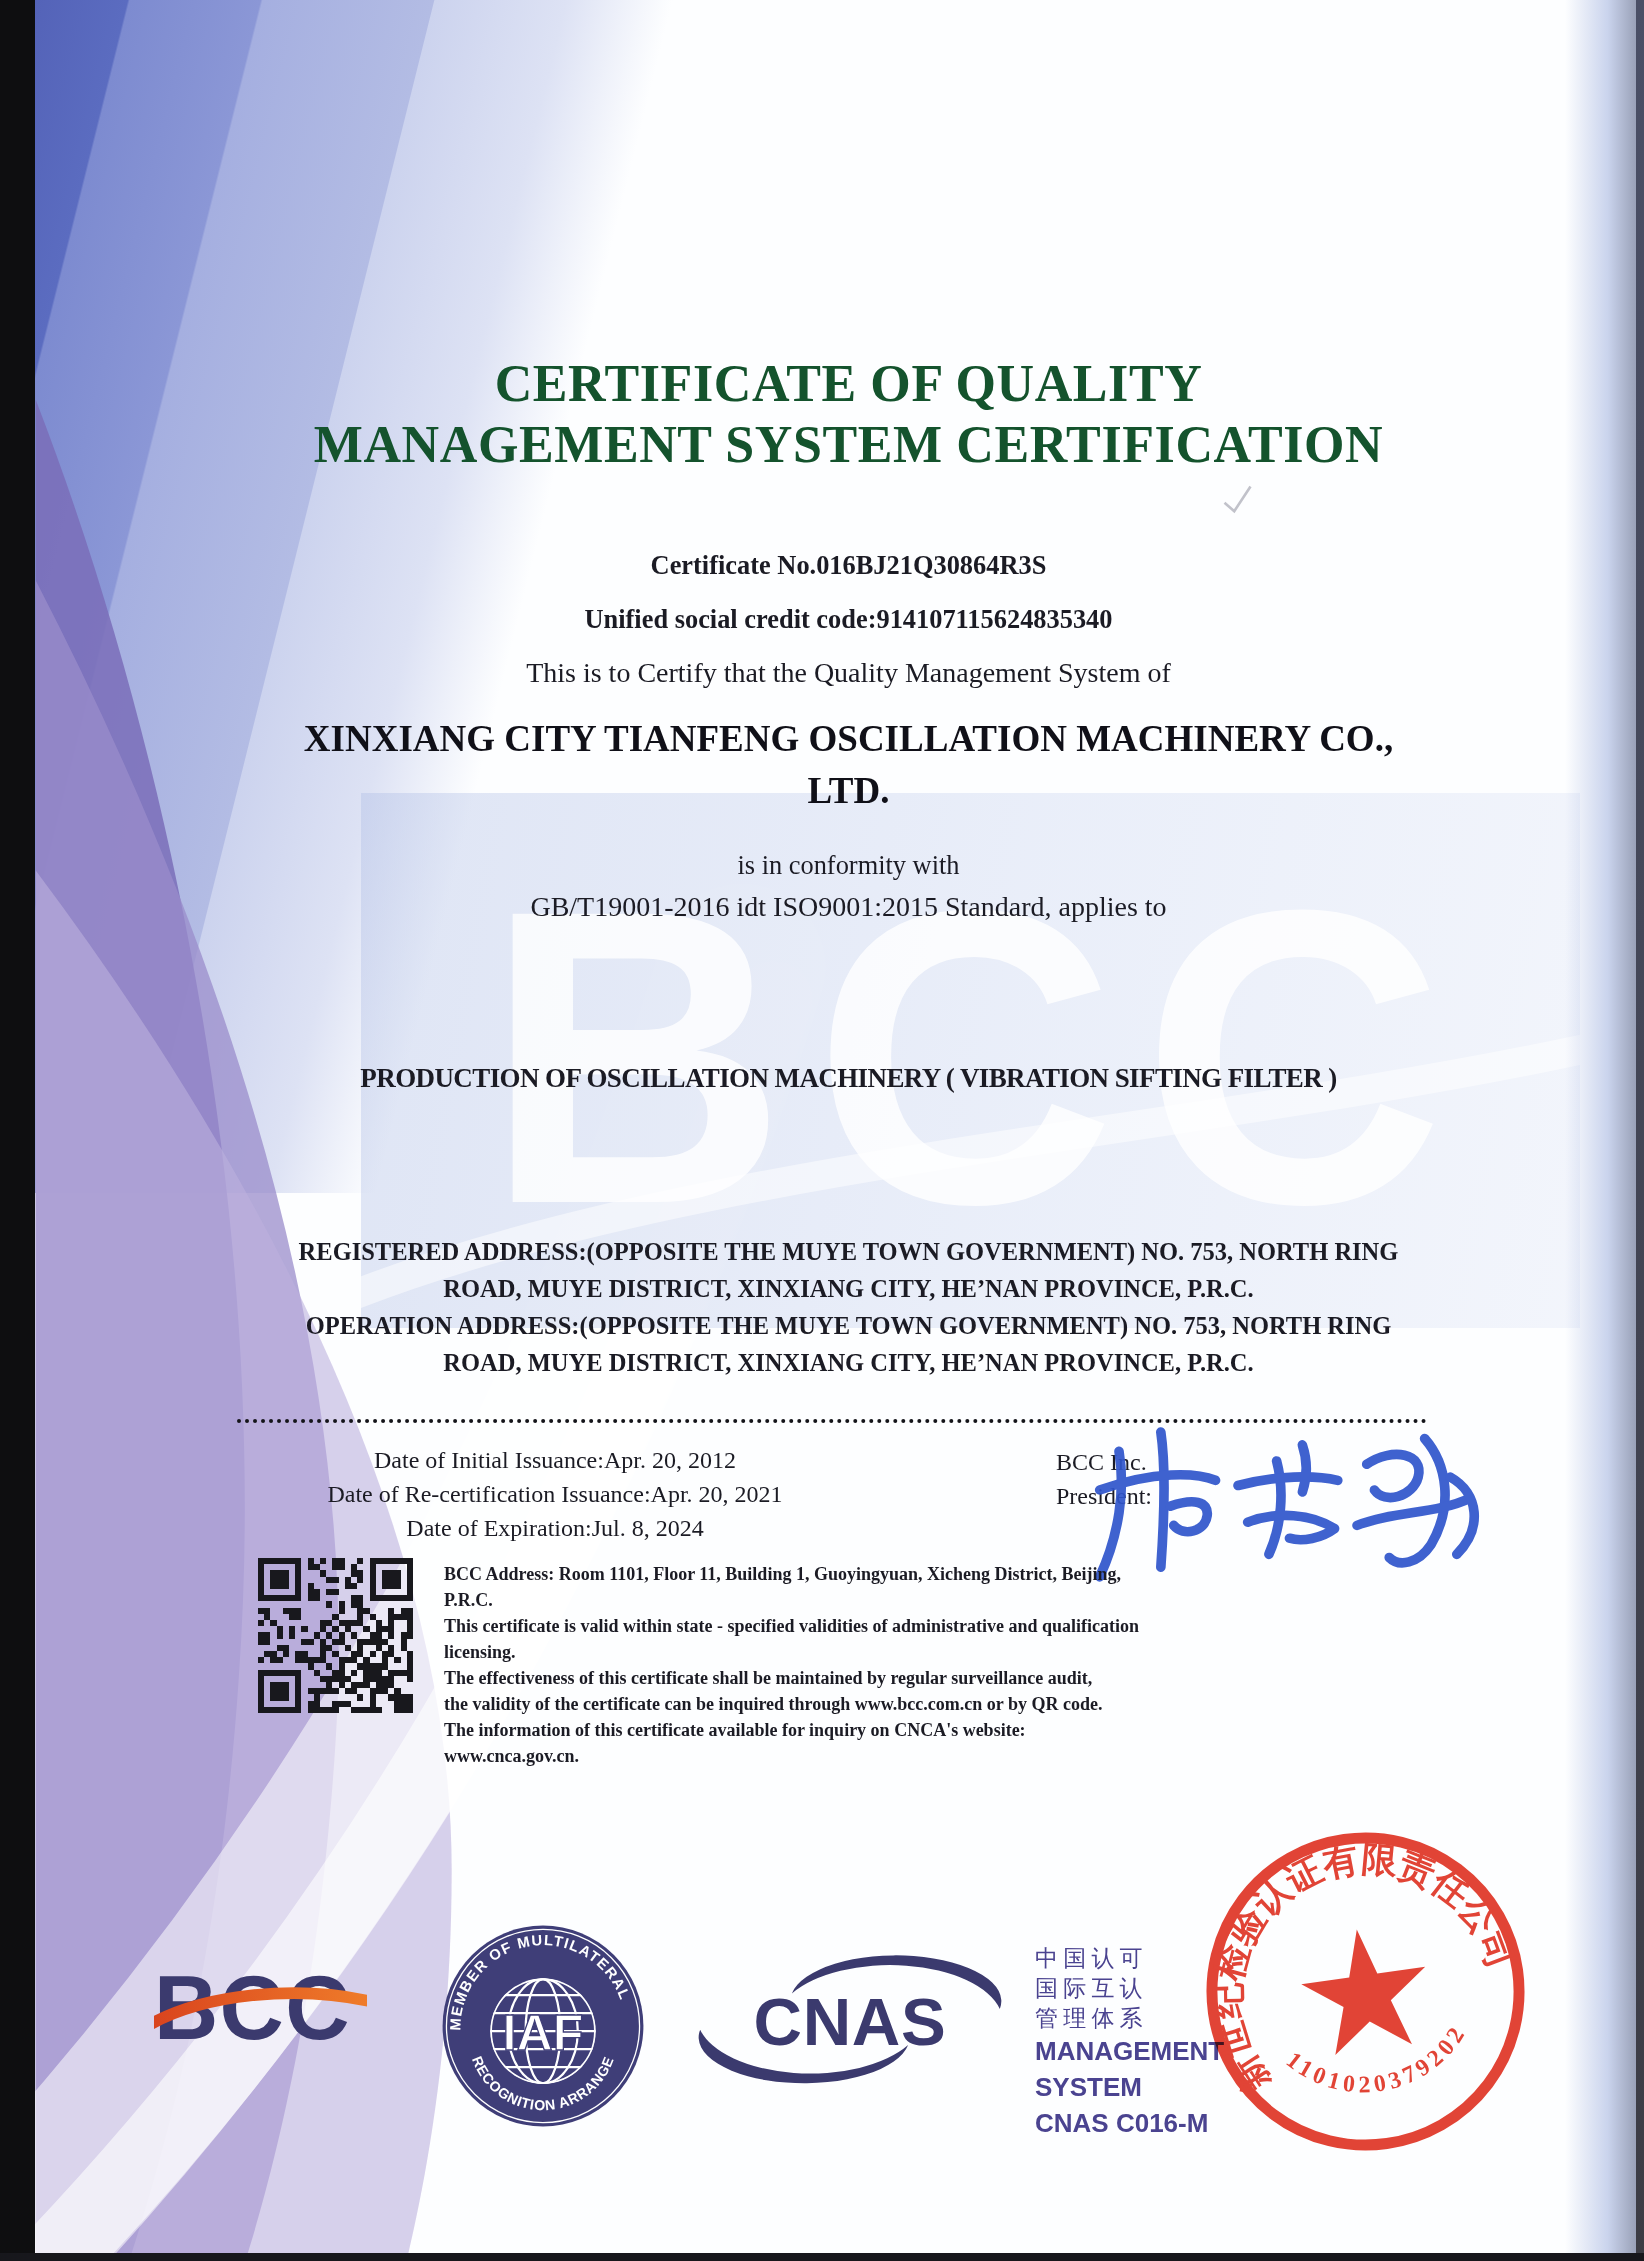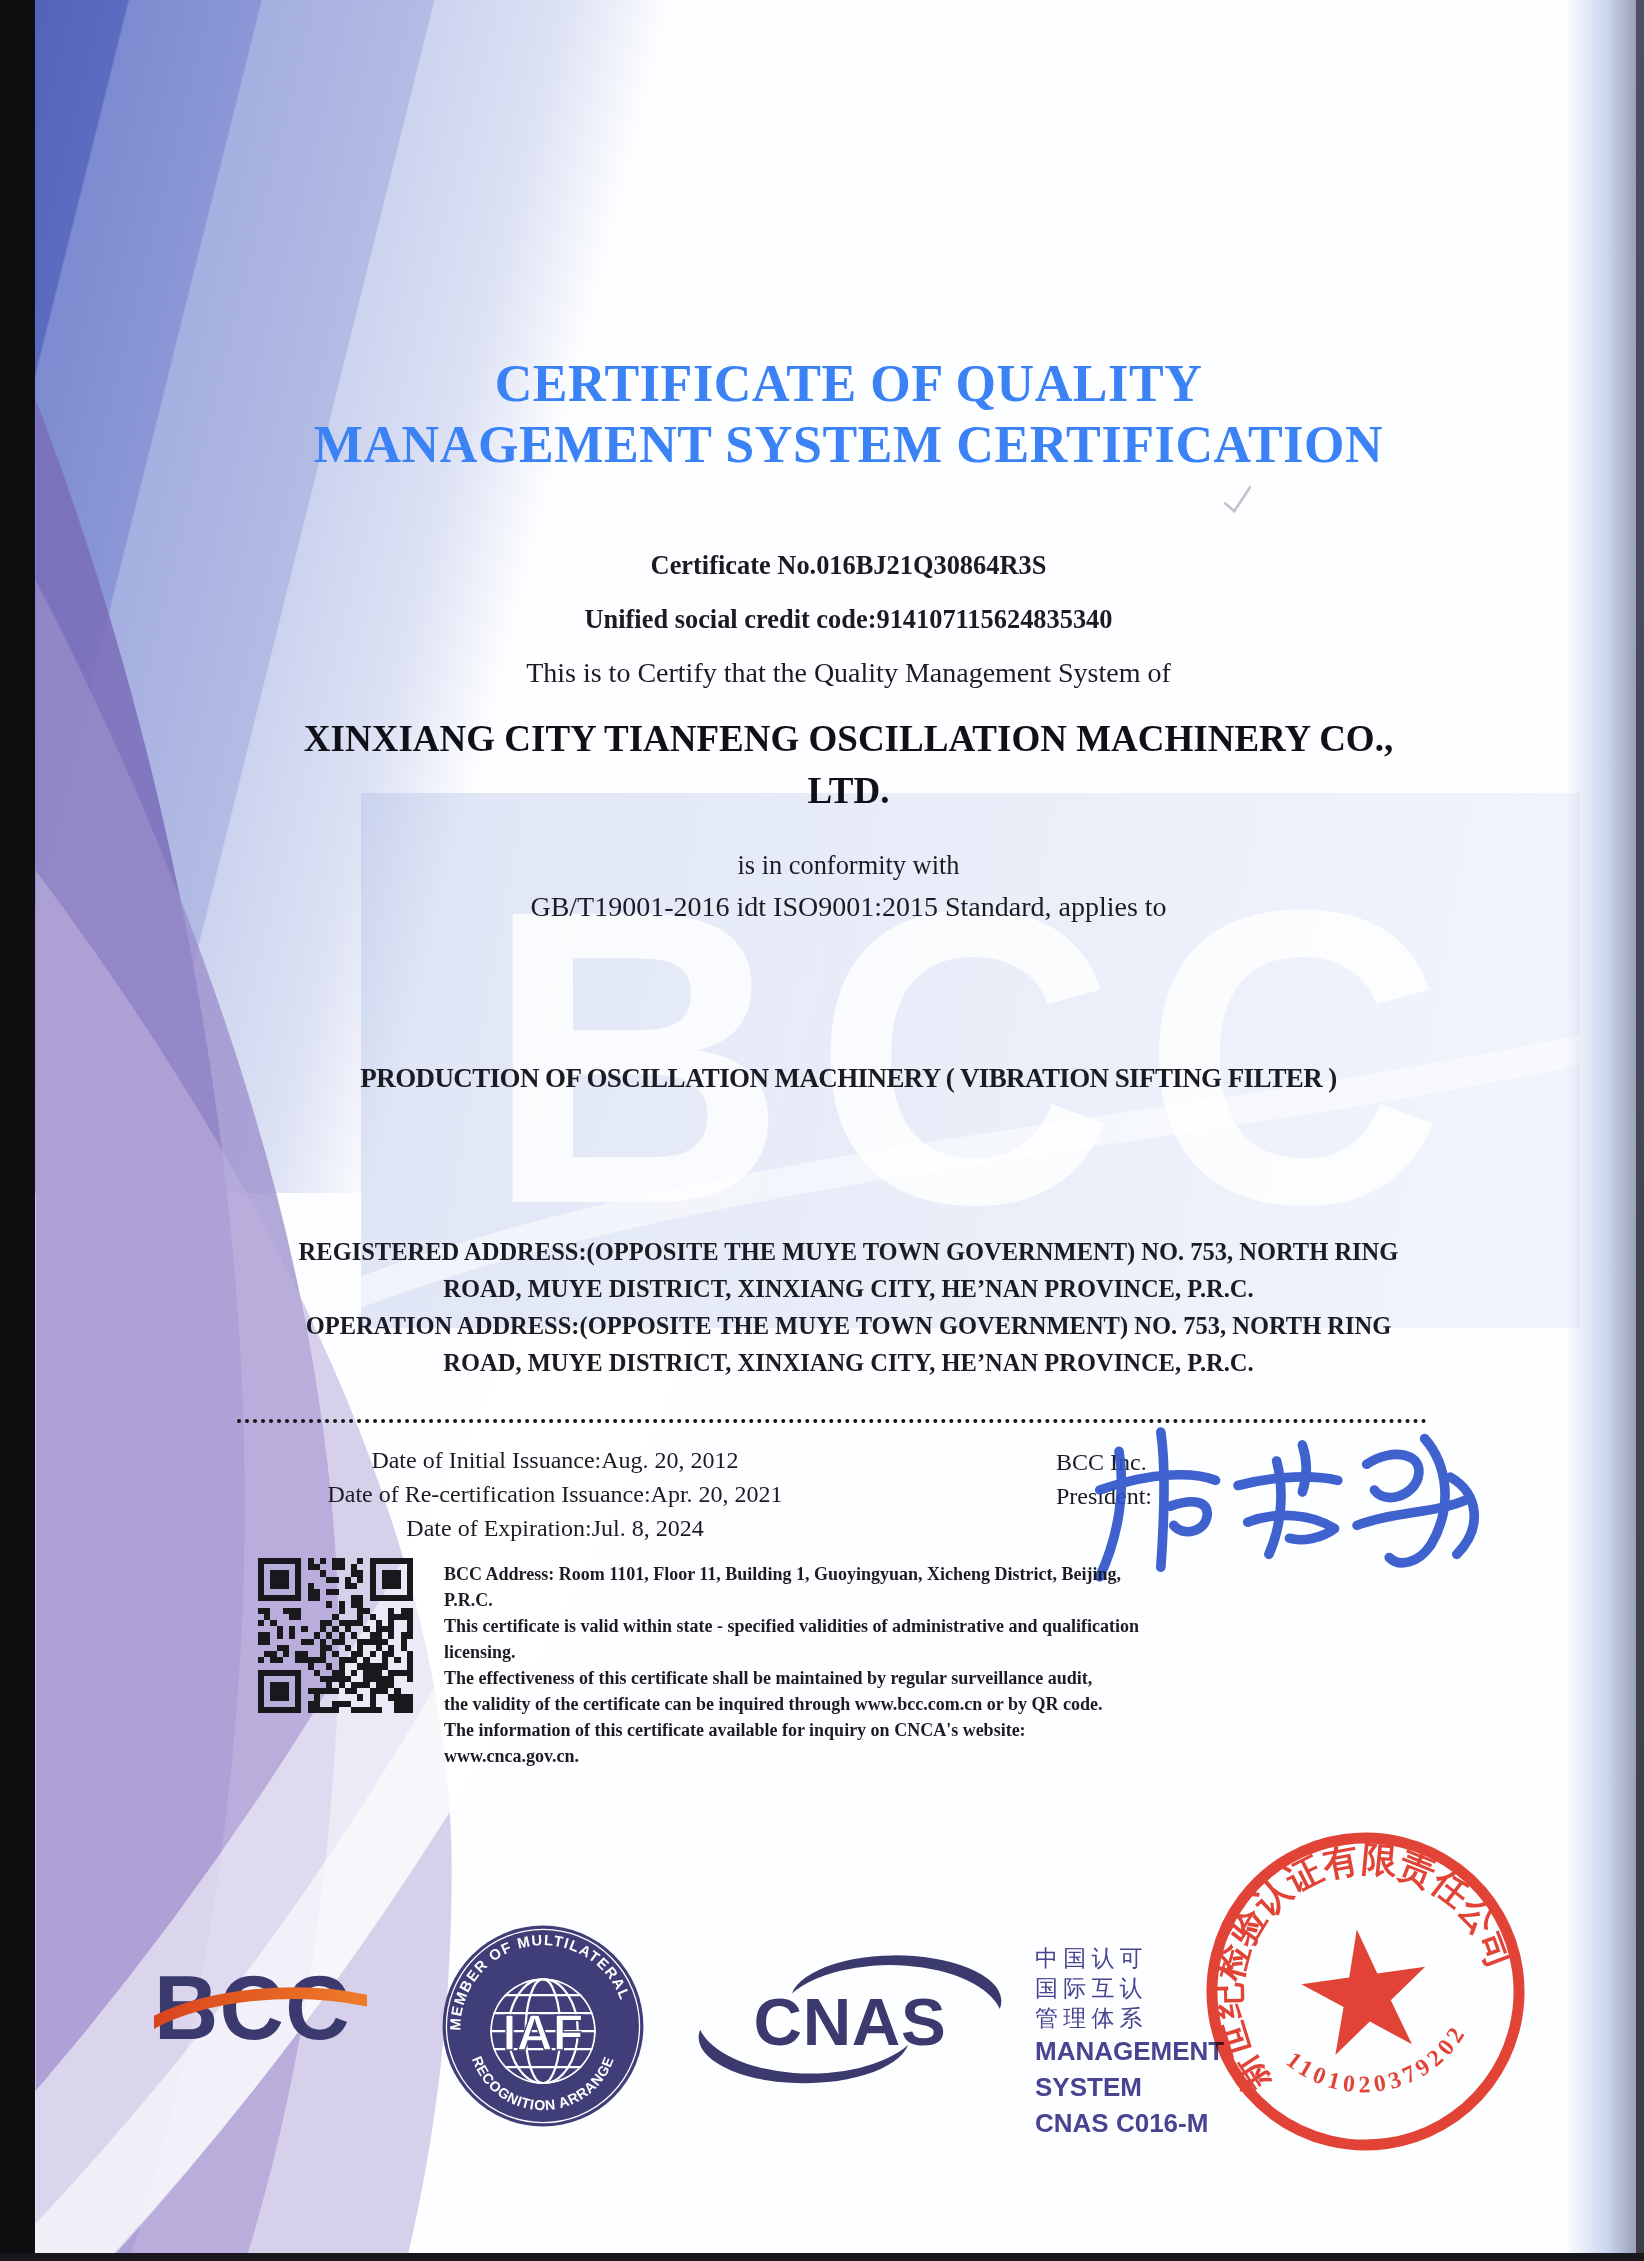--- a/index.html
+++ b/index.html
@@ -16,21 +16,21 @@
   #bg-topleft{left:35px;top:0;width:677px;height:1193px;
      background:linear-gradient(104deg,#5463b8 0px,#5b6cc0 90px,#7d8bd0 92px,#8b97d6 219px,#a5afe0 221px,#b3bce4 387px,#ccd3ee 388px,#dde2f4 516px,rgba(255,255,255,0) 619px);}
   #bg-left-svg{left:0;top:0;}
   #watermark-tint{left:361px;top:793px;width:1219px;height:535px;
      background:linear-gradient(100deg,rgba(173,188,228,.38),rgba(190,203,236,.30) 55%,rgba(205,214,240,.22));}
   #watermark-letters{left:413px;top:780px;width:1129px;height:555px;overflow:hidden;
      font-family:"Liberation Sans",sans-serif;font-weight:bold;font-size:419px;line-height:555px;
      color:rgba(255,255,255,.8);letter-spacing:26px;text-align:center;}
   
   .center-col{left:123px;width:1451px;text-align:center;}
-  #title{top:353px;font-size:52px;font-weight:bold;line-height:61px;letter-spacing:0.6px;color:#3b82f6;}
+  #title{top:353px;font-size:52px;font-weight:bold;line-height:61px;letter-spacing:0.6px;color:#14532d;}
   #cert-no{top:550px;font-size:26.4px;font-weight:bold;}
   #credit-code{top:588px;font-size:26.4px;font-weight:bold;margin-top:16px;}
   #certify-line{top:657px;font-size:28px;}
   #company{top:713px;font-size:37px;font-weight:bold;line-height:52px;color:#101018;}
   #conformity{top:850px;font-size:26.4px;}
   #standard{top:891px;font-size:28px;}
   #scope{top:1063px;font-size:27px;font-weight:bold;letter-spacing:-0.6px;}
   #addresses{top:1233px;font-size:24.5px;font-weight:bold;line-height:37px;}
   #dash-line{left:237px;top:1419px;width:1190px;border-top:4.5px dotted #141419;}
   #dates{left:213px;top:1443px;width:684px;text-align:center;font-size:24px;line-height:34px;}
@@ -104,21 +104,21 @@
   <div class="abs center-col" id="addresses">
     <div>REGISTERED ADDRESS:(OPPOSITE THE MUYE TOWN GOVERNMENT) NO. 753, NORTH RING</div>
     <div>ROAD, MUYE DISTRICT, XINXIANG CITY, HE’NAN PROVINCE, P.R.C.</div>
     <div>OPERATION ADDRESS:(OPPOSITE THE MUYE TOWN GOVERNMENT) NO. 753, NORTH RING</div>
     <div>ROAD, MUYE DISTRICT, XINXIANG CITY, HE’NAN PROVINCE, P.R.C.</div>
   </div>
 
   <div class="abs" id="dash-line"></div>
 
   <div class="abs" id="dates">
-    <div>Date of Initial Issuance:Aug. 20, 2012</div>
+    <div>Date of Initial Issuance:Apr. 20, 2012</div>
     <div>Date of Re-certification Issuance:Apr. 20, 2021</div>
     <div>Date of Expiration:Jul. 8, 2024</div>
   </div>
 
   <div class="abs" id="issuer">
     <div>BCC Inc.</div>
     <div>President:</div>
   </div>
 
   <svg class="abs" id="signature" width="451" height="193" viewBox="0 0 700 300" aria-label="尚志强">

